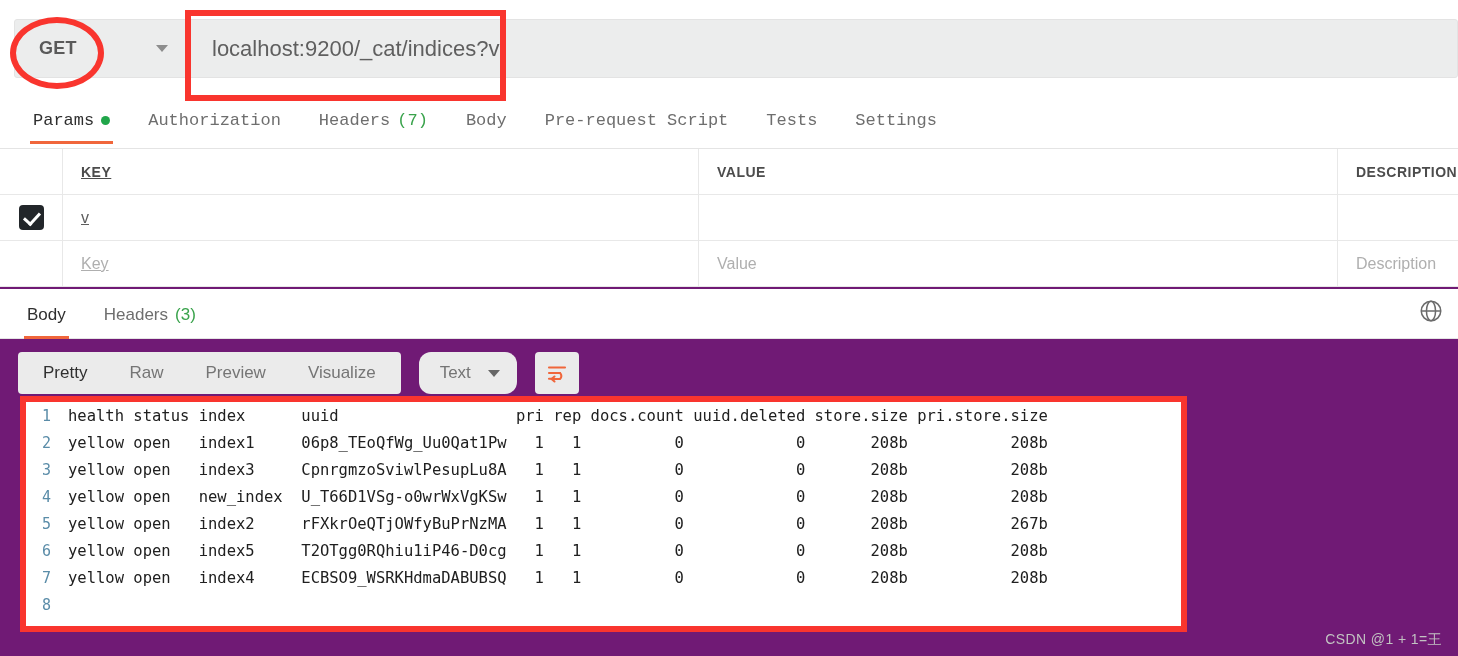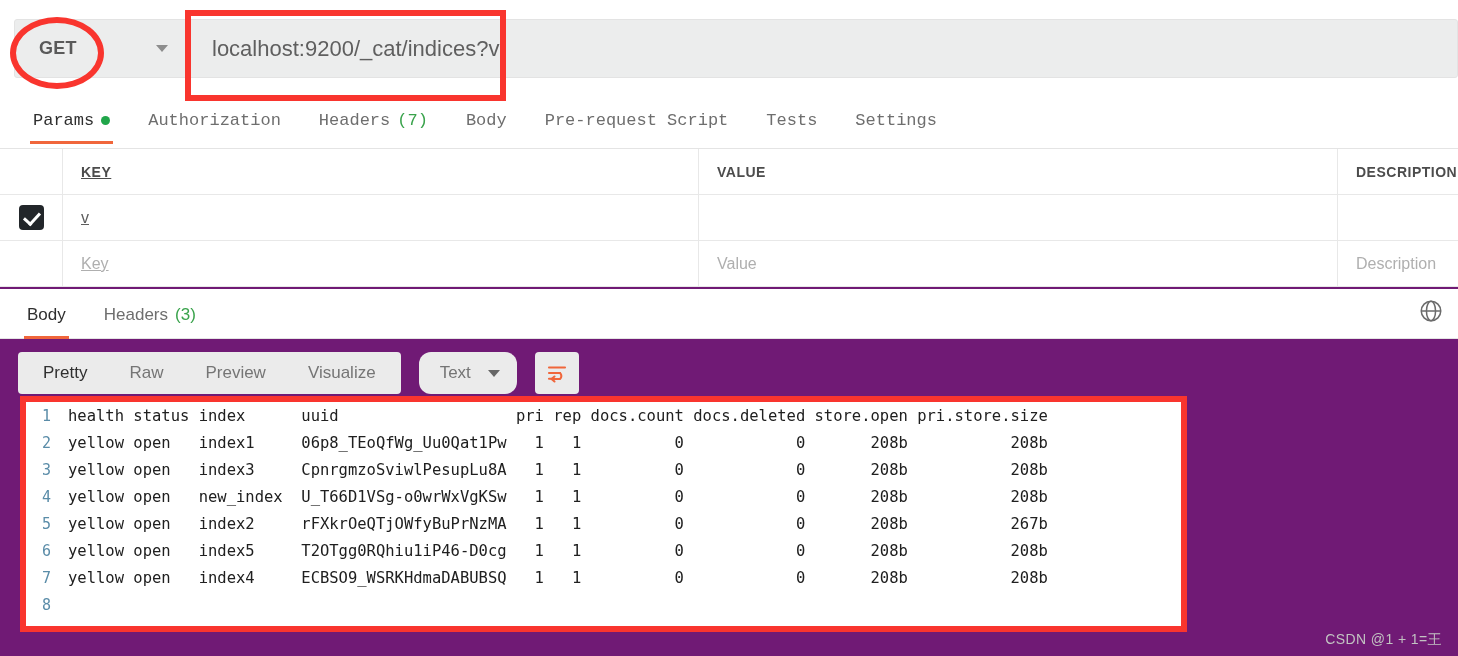--- a/index.html
+++ b/index.html
@@ -404,21 +404,21 @@
         <path d="M15 10 a4 4 0 0 1 0 6 H7"></path>
         <polyline points="9.5,13.5 6.6,16 9.5,18.5" fill="none"></polyline>
         <line x1="4" y1="15.8" x2="8" y2="15.8"></line>
       </svg>
     </div>
   </div>
 
   <div class="code-area">
     <div class="code-line">
       <span class="ln">1</span>
-      <span class="ctext">health status index      uuid                   pri rep docs.count docs.deleted store.open pri.store.size</span>
+      <span class="ctext">health status index      uuid                   pri rep docs.count uuid.deleted store.size pri.store.size</span>
     </div>
     <div class="code-line">
       <span class="ln">2</span>
       <span class="ctext">yellow open   index1     06p8_TEoQfWg_Uu0Qat1Pw   1   1          0            0       208b           208b</span>
     </div>
     <div class="code-line">
       <span class="ln">3</span>
       <span class="ctext">yellow open   index3     CpnrgmzoSviwlPesupLu8A   1   1          0            0       208b           208b</span>
     </div>
     <div class="code-line">

